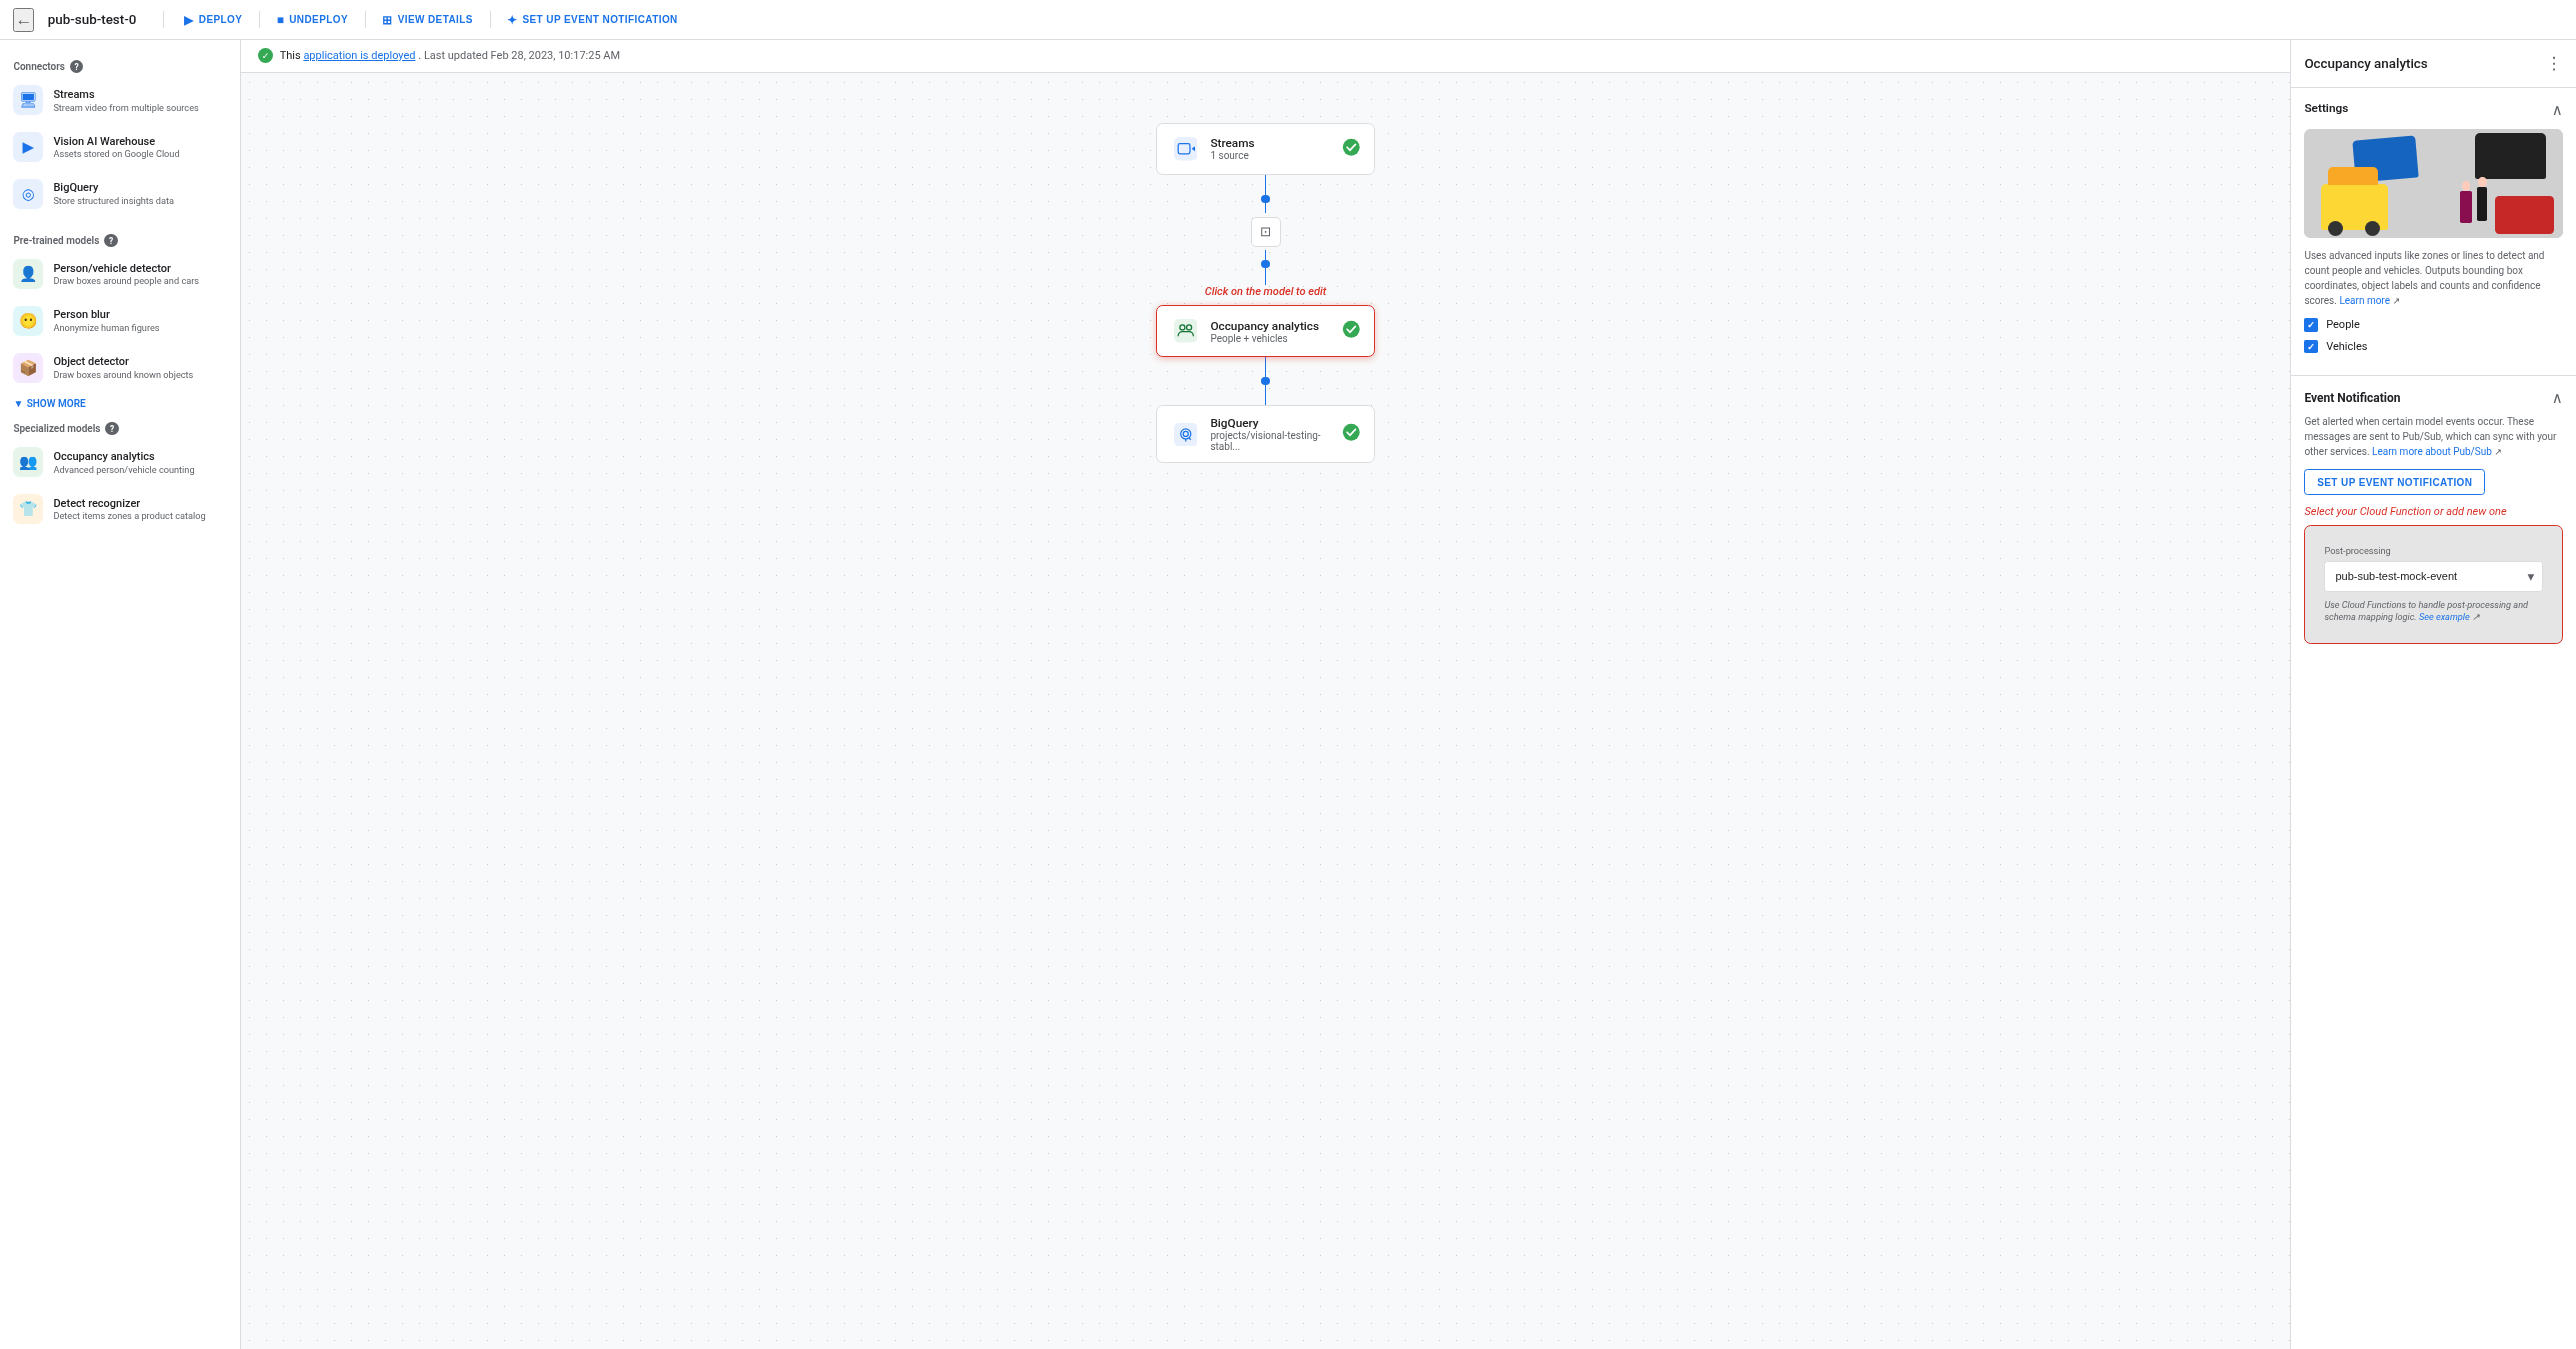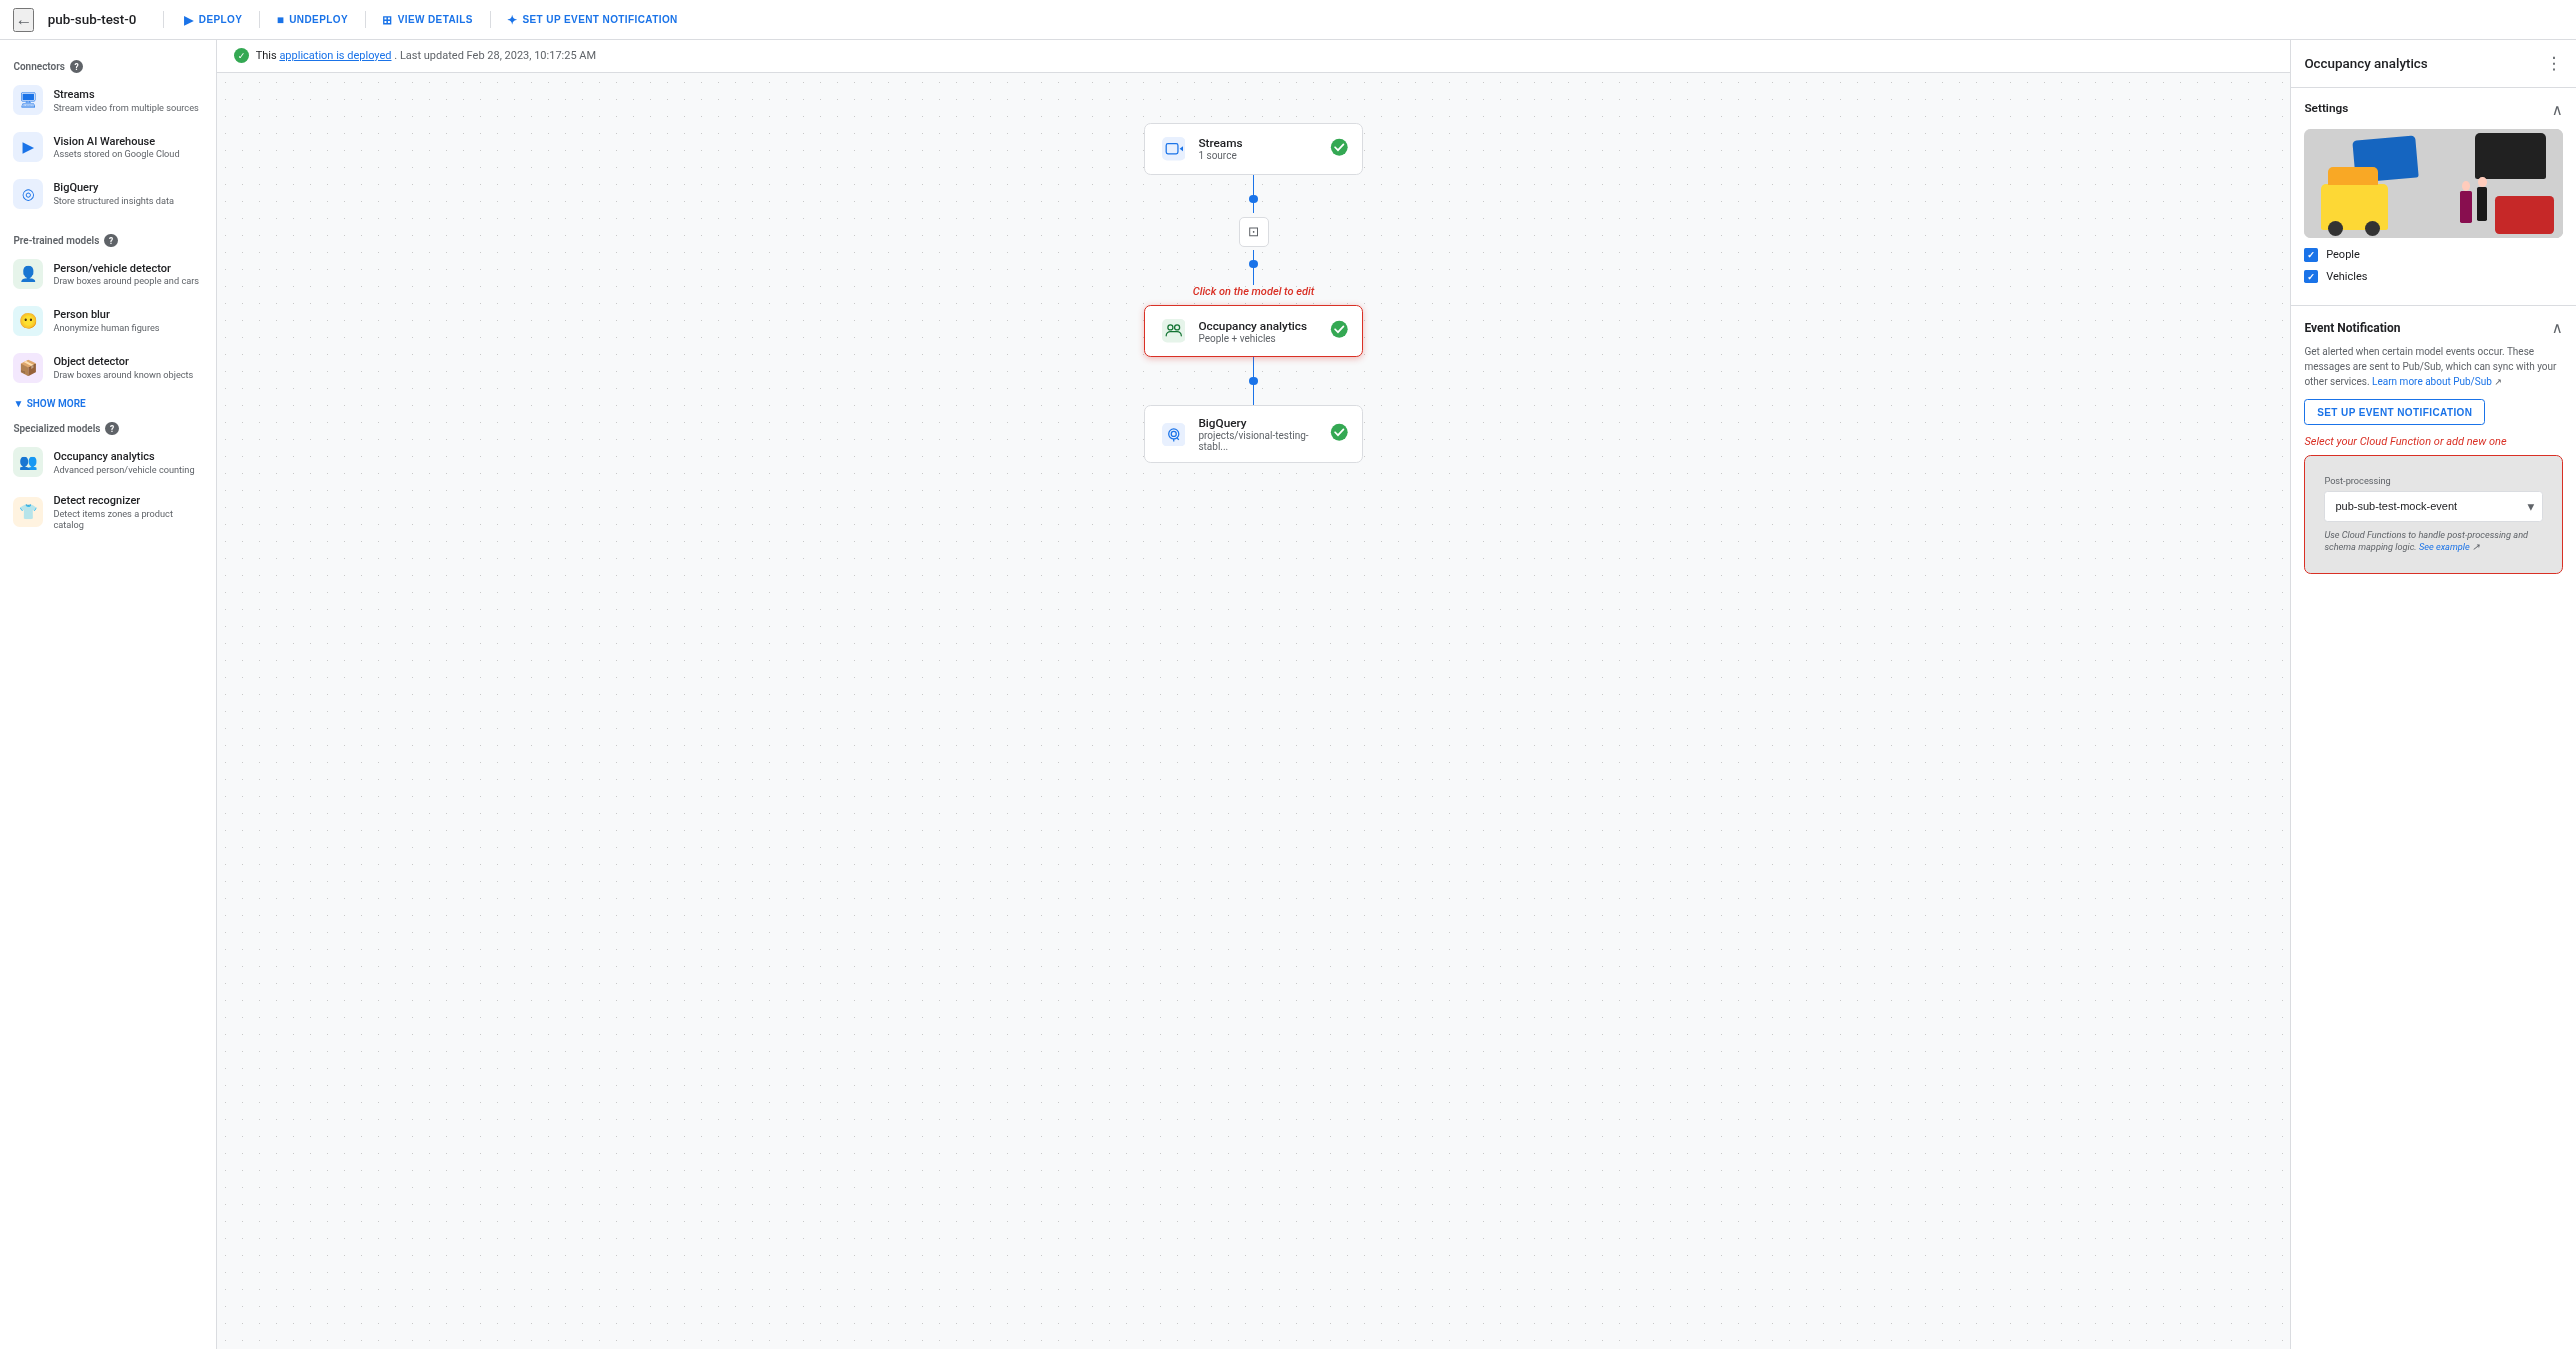--- a/index.html
+++ b/index.html
@@ -19,21 +19,21 @@
       color: #1a73e8; border-radius: 3.4px;
     }
     .topbar-btn .btn-icon { font-size: 11.8px; }
     .topbar-divider { width: 0.8px; height: 17px; background: #dadce0; margin: 0 3.4px; }
 
     
     .main-layout { display: flex; flex: 1; overflow: hidden; }
 
     
     .sidebar {
-      width: 217px; background: #fff; border-right: 0.8px solid #dadce0;
+      width: 241px; background: #fff; border-right: 0.8px solid #dadce0;
       overflow-y: auto; flex-shrink: 0; padding: 13.4px 0;
     }
     .sidebar-section-label {
       font-size: 10px; font-weight: 600; color: #5f6368; padding: 6.7px 13.4px 3.4px; 
       display: flex; align-items: center; gap: 5px;
     }
     .help-icon {
       width: 13.4px; height: 13.4px; border-radius: 50%; background: #5f6368; color: #fff;
       display: inline-flex; align-items: center; justify-content: center; font-size: 8.4px; font-weight: 700;
       cursor: pointer; flex-shrink: 0;
@@ -387,20 +387,25 @@
         <div class="car-scene">
           <div class="car-blue"></div>
           <div class="car-black"></div>
           <div class="car-yellow"></div>
           <div class="car-red"></div>
           <div class="person-1"></div>
           <div class="person-2"></div>
         </div>
       </div>
 
+      <p class="panel-description">
+        <span>Uses advanced inputs like zones or lines to detect and count people and vehicles. Outputs bounding box coordinates, object labels and counts and confidence scores.</span>
+        <span> </span><a class="panel-link">Learn more</a>
+        <span style="font-size:9.2px;">↗</span>
+      </p>
 
       <div class="checkbox-row">
         <div class="checkbox-box">
           <span class="check">✓</span>
         </div>
         <span class="checkbox-label">People</span>
       </div>
 
       <div class="checkbox-row">
         <div class="checkbox-box">

